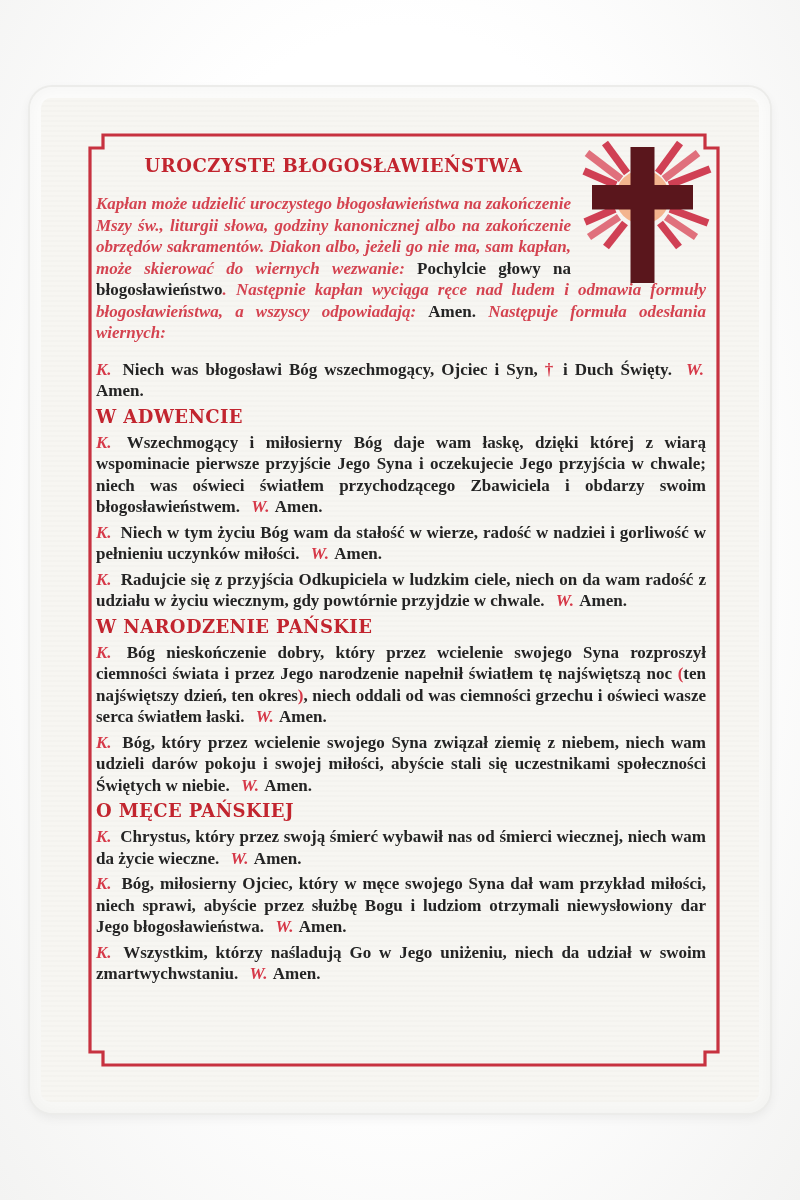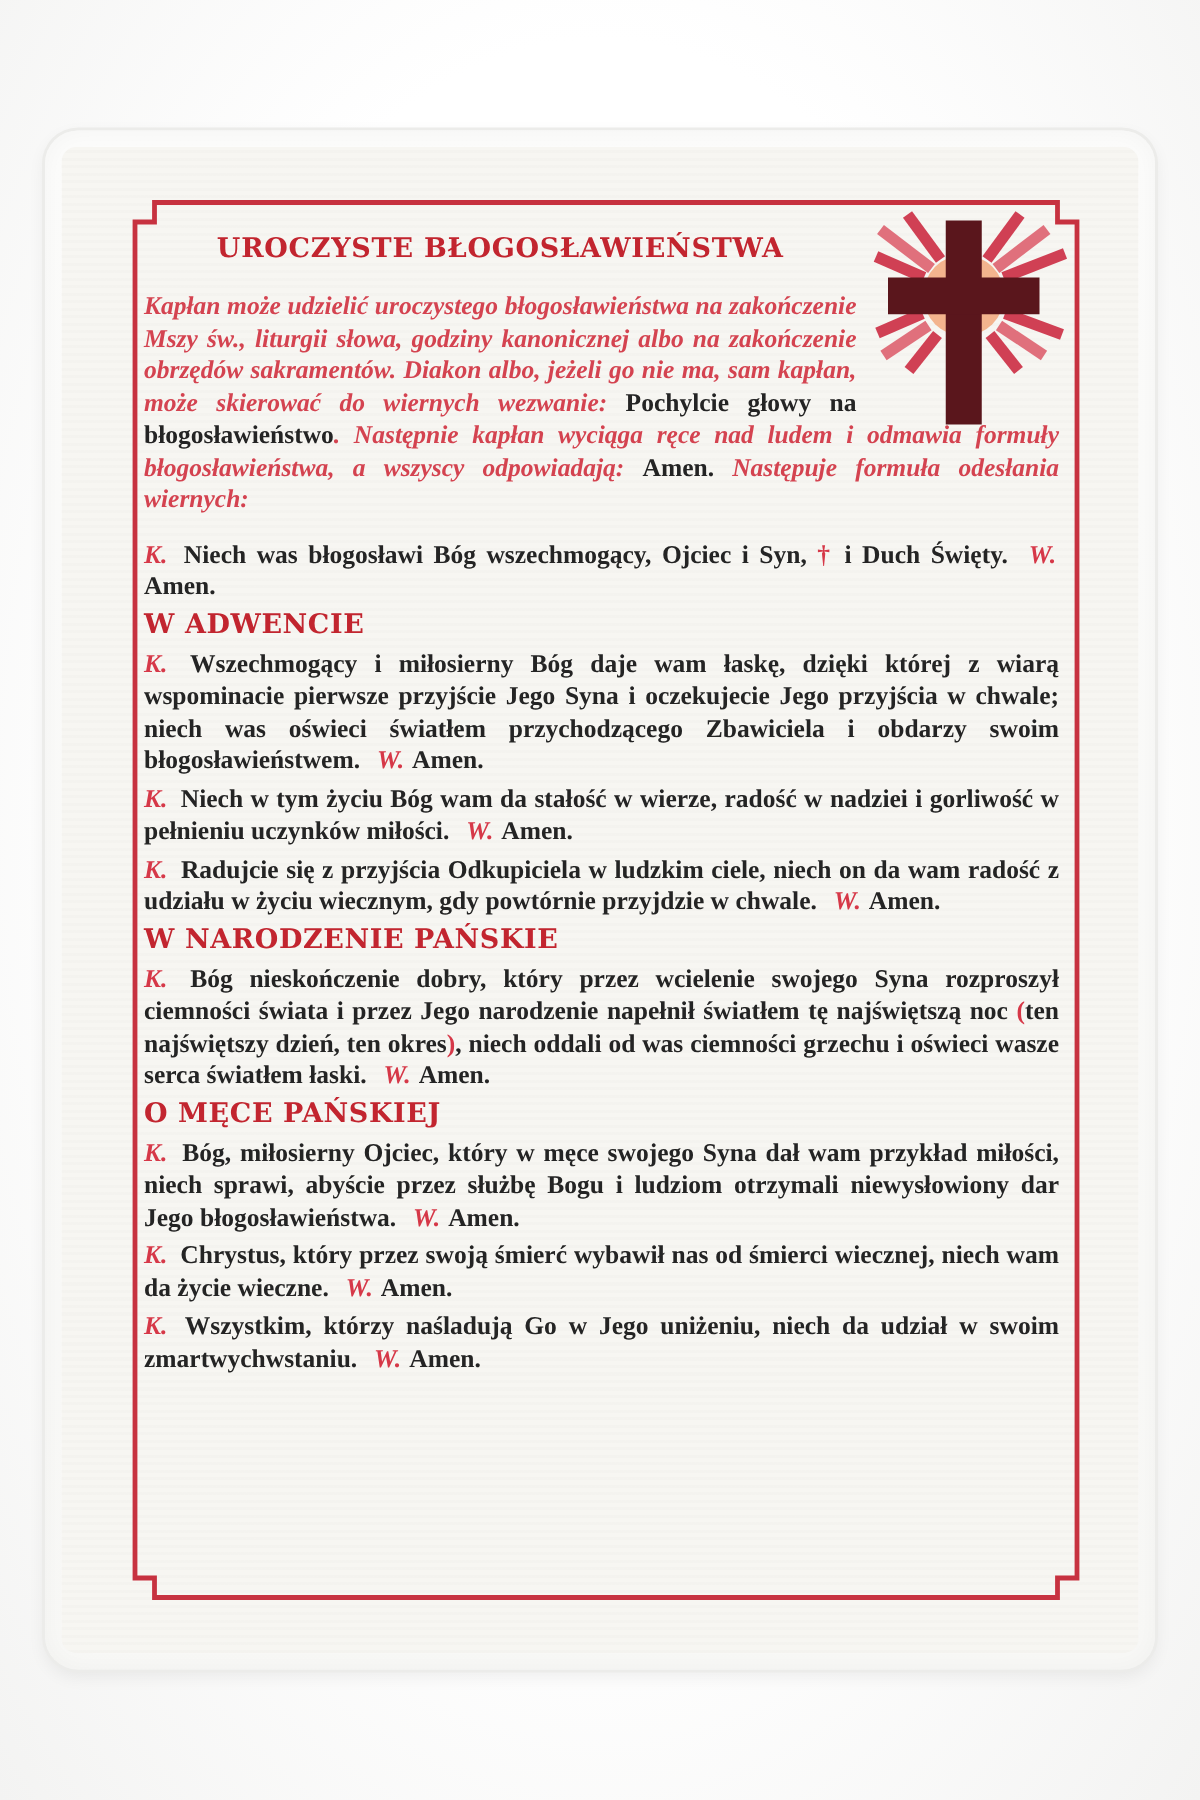--- a/index.html
+++ b/index.html
@@ -90,20 +90,21 @@
       <h1 class="title">UROCZYSTE BŁOGOSŁAWIEŃSTWA</h1>
       <p class="intro" id="intro"><span class="seg-ri">Kapłan może udzielić uroczystego błogosławieństwa na zakończenie Mszy św., liturgii słowa, godziny kanonicznej albo na zakończenie obrzędów sakramentów. Diakon albo, jeżeli go nie ma, sam kapłan, może skierować do wiernych wezwanie: </span><span class="seg-b">Pochylcie głowy na błogosławieństwo</span><span class="seg-ri">. Następnie kapłan wyciąga ręce nad ludem i odmawia formuły błogosławieństwa, a wszyscy odpowiadają: </span><span class="seg-b">Amen. </span><span class="seg-ri">Następuje formuła odesłania wiernych:</span></p>
       <p class="prayer" id="opening"><span class="seg-k">K.</span><span class="seg-b"> Niech was błogosławi Bóg wszechmogący, Ojciec i Syn, </span><span class="seg-red">†</span><span class="seg-b"> i Duch Święty. </span><span class="seg-w">W.</span><span class="seg-b"> Amen.</span></p>
       <div id="sections">
           <h2 class="section-heading">W ADWENCIE</h2>
           <p class="prayer"><span class="seg-k">K.</span><span class="seg-b"> Wszechmogący i miłosierny Bóg daje wam łaskę, dzięki której z wiarą wspominacie pierwsze przyjście Jego Syna i oczekujecie Jego przyjścia w chwale; niech was oświeci światłem przychodzącego Zbawiciela i obdarzy swoim błogosławieństwem. </span><span class="seg-w">W.</span><span class="seg-b"> Amen.</span></p>
           <p class="prayer"><span class="seg-k">K.</span><span class="seg-b"> Niech w tym życiu Bóg wam da stałość w wierze, radość w nadziei i gorliwość w pełnieniu uczynków miłości. </span><span class="seg-w">W.</span><span class="seg-b"> Amen.</span></p>
           <p class="prayer"><span class="seg-k">K.</span><span class="seg-b"> Radujcie się z przyjścia Odkupiciela w ludzkim ciele, niech on da wam radość z udziału w życiu wiecznym, gdy powtórnie przyjdzie w chwale. </span><span class="seg-w">W.</span><span class="seg-b"> Amen.</span></p>
           <h2 class="section-heading">W NARODZENIE PAŃSKIE</h2>
           <p class="prayer"><span class="seg-k">K.</span><span class="seg-b"> Bóg nieskończenie dobry, który przez wcielenie swojego Syna rozproszył ciemności świata i przez Jego narodzenie napełnił światłem tę najświętszą noc </span><span class="seg-red">(</span><span class="seg-b">ten najświętszy dzień, ten okres</span><span class="seg-red">)</span><span class="seg-b">, niech oddali od was ciemności grzechu i oświeci wasze serca światłem łaski. </span><span class="seg-w">W.</span><span class="seg-b"> Amen.</span></p>
+          <p class="prayer"><span class="seg-k">K.</span><span class="seg-b"> Bóg, który przez wcielenie swojego Syna związał ziemię z niebem, niech wam udzieli darów pokoju i swojej miłości, abyście stali się uczestnikami społeczności Świętych w niebie. </span><span class="seg-w">W.</span><span class="seg-b"> Amen.</span></p>
           <h2 class="section-heading">O MĘCE PAŃSKIEJ</h2>
+          <p class="prayer"><span class="seg-k">K.</span><span class="seg-b"> Chrystus, który przez swoją śmierć wybawił nas od śmierci wiecznej, niech wam da życie wieczne. </span><span class="seg-w">W.</span><span class="seg-b"> Amen.</span></p>
           <p class="prayer"><span class="seg-k">K.</span><span class="seg-b"> Bóg, miłosierny Ojciec, który w męce swojego Syna dał wam przykład miłości, niech sprawi, abyście przez służbę Bogu i ludziom otrzymali niewysłowiony dar Jego błogosławieństwa. </span><span class="seg-w">W.</span><span class="seg-b"> Amen.</span></p>
-          <p class="prayer"><span class="seg-k">K.</span><span class="seg-b"> Chrystus, który przez swoją śmierć wybawił nas od śmierci wiecznej, niech wam da życie wieczne. </span><span class="seg-w">W.</span><span class="seg-b"> Amen.</span></p>
           <p class="prayer"><span class="seg-k">K.</span><span class="seg-b"> Wszystkim, którzy naśladują Go w Jego uniżeniu, niech da udział w swoim zmartwychwstaniu. </span><span class="seg-w">W.</span><span class="seg-b"> Amen.</span></p>
         </div>
     </div>
   </div>
 </div>
 
 </body></html>

